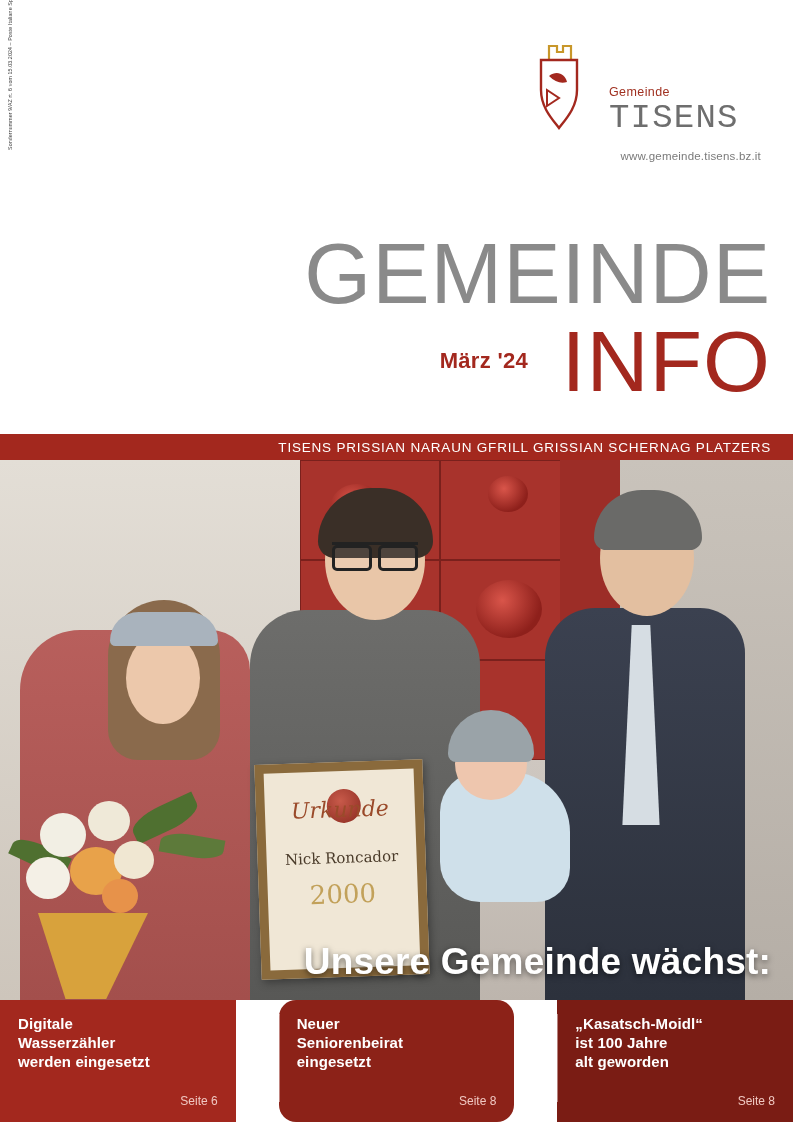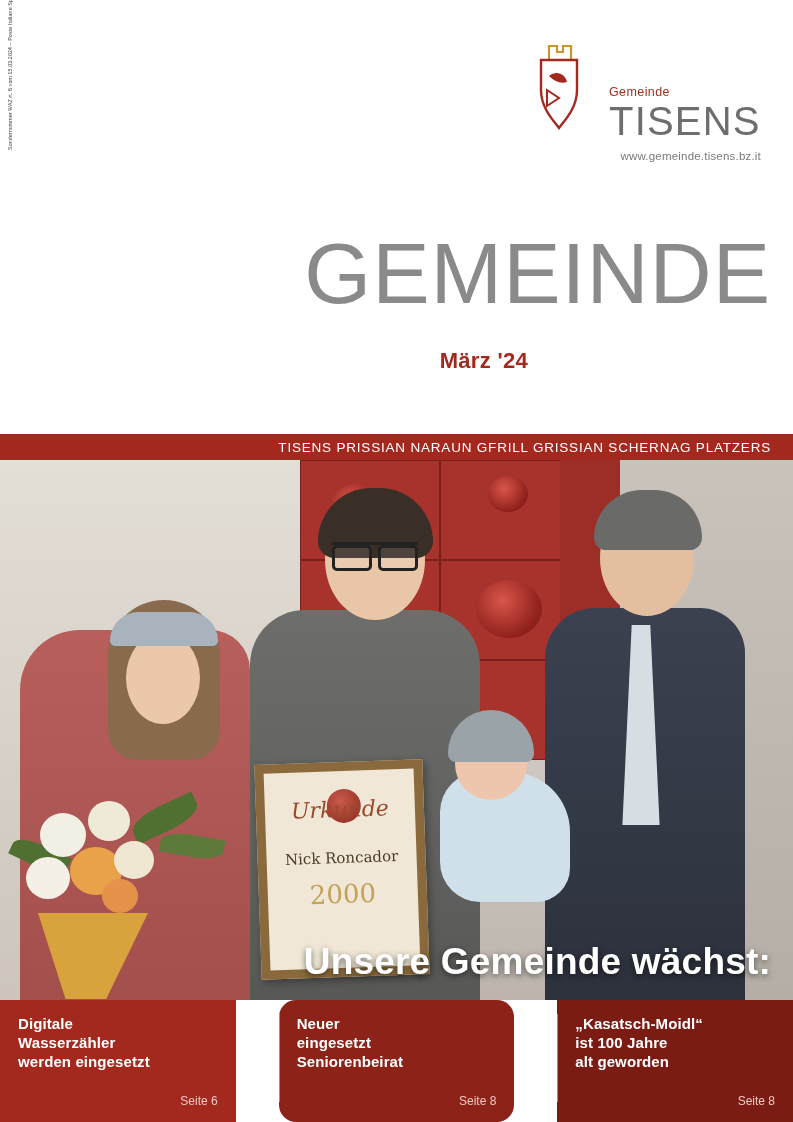--- a/index.html
+++ b/index.html
@@ -52,24 +52,25 @@
     left: 98px;
     top: 48px;
     line-height: 1;
   }
   .logo-gemeinde {
     font-size: 12.5px;
     color: #a03020;
     letter-spacing: 0.4px;
   }
   .logo-tisens {
-    font-size: 40px;
+    font-size: 34px;
     color: #6e6e6e;
     letter-spacing: 1.2px;
     margin-top: 2px;
+    font-family: Liberation Mono, monospace;
   }
   .logo-url {
     position: absolute;
     right: 0px;
     top: 112px;
     font-size: 11.5px;
     color: #7a7a7a;
     letter-spacing: 0.2px;
   }
 
@@ -391,20 +392,21 @@
     <div class="logo-text">
       <div class="logo-gemeinde">Gemeinde</div>
       <div class="logo-tisens">TISENS</div>
     </div>
     <div class="logo-url">www.gemeinde.tisens.bz.it</div>
   </div>
 
   <div class="masthead">
     <div class="mast-gemeinde">GEMEINDE</div>
     <div class="mast-date">März '24</div>
+    <div class="mast-info">INFO</div>
   </div>
 
   <div class="villages-bar">TISENS PRISSIAN NARAUN GFRILL GRISSIAN SCHERNAG PLATZERS</div>
 
   <div class="photo">
     <div class="ph-wall"></div>
     <div class="ph-leftwall"></div>
 
     <div class="ph-panel">
       <div class="tile" style="left:0;top:0;width:140px;height:100px;"></div>
@@ -473,22 +475,22 @@
         <div>Wasserzähler</div>
         <div>werden eingesetzt</div>
       </div>
       <div class="t-page">Seite 6</div>
     </div>
 
     <div class="teaser t2">
       <div class="divider"></div>
       <div class="t-title">
         <div>Neuer</div>
+        <div>Seniorenbeirat</div>
         <div>eingesetzt</div>
-        <div>Seniorenbeirat</div>
       </div>
       <div class="t-page">Seite 8</div>
     </div>
 
     <div class="teaser t3">
       <div class="divider"></div>
       <div class="t-title">
         <div>„Kasatsch-Moidl“</div>
         <div>ist 100 Jahre</div>
         <div>alt geworden</div>

